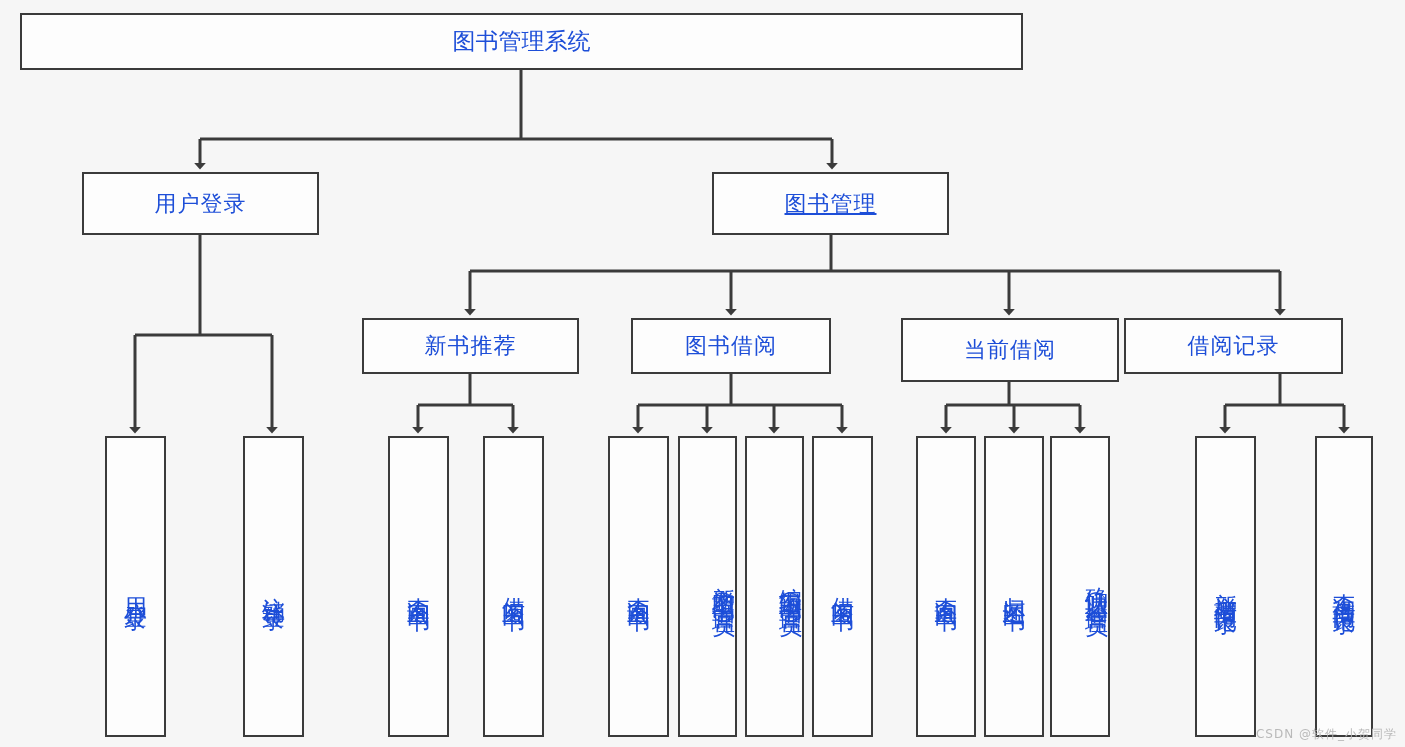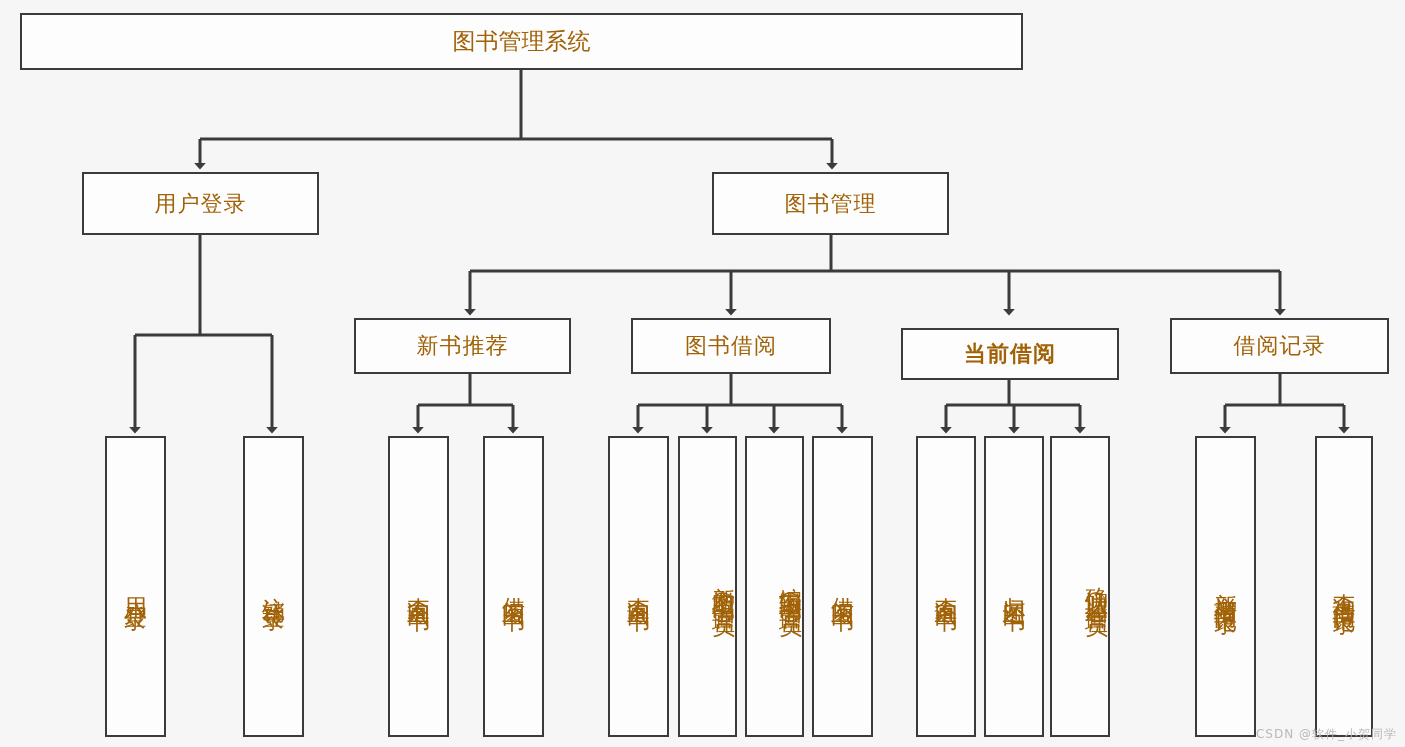--- a/index.html
+++ b/index.html
@@ -12,21 +12,21 @@
   #stage{position:relative;width:1405px;height:747px;}
   #wires{position:absolute;left:0;top:0;width:1405px;height:747px;}
   .node{
     position:absolute;
     background:#fdfdfd;
     border:2.5px solid #3b3b3b;
     box-sizing:border-box;
     display:flex;
     align-items:center;
     justify-content:center;
-    color:#a16207;
+    color:#1d4ed8;
   }
   .node.h{font-size:22px;letter-spacing:1px;}
   .node.root{font-size:23px;}
   .node.v{
     writing-mode:vertical-rl;
     text-orientation:upright;
     font-size:23px;
     letter-spacing:4px;
     line-height:1;
     padding:6px 0;
@@ -95,26 +95,26 @@
       <path d="M1280,374 L1280,405"></path>
       <path d="M1225,405 L1344,405"></path>
       <path d="M1225,405 L1225,430" marker-end="url(#arw)"></path>
       <path d="M1344,405 L1344,430" marker-end="url(#arw)"></path>
     </g>
   </svg>
 
   <div class="node root" style="left:20px;top:13px;width:1003px;height:57px;">图书管理系统</div>
 
   <div class="node h" style="left:82px;top:172px;width:237px;height:63px;">用户登录</div>
-  <div class="node h" style="left:712px;top:172px;width:237px;height:63px;">图书管理</div>
+  <div class="node h" style="left:712px;top:172px;width:237px;height:63px;text-decoration:underline;">图书管理</div>
 
-  <div class="node h" style="left:354px;top:318px;width:217px;height:56px;">新书推荐</div>
+  <div class="node h" style="left:362px;top:318px;width:217px;height:56px;">新书推荐</div>
   <div class="node h" style="left:631px;top:318px;width:200px;height:56px;text-align:center;">图书借阅</div>
-  <div class="node h" style="left:901px;top:328px;width:218px;height:52px;font-weight:bold;">当前借阅</div>
-  <div class="node h" style="left:1170px;top:318px;width:219px;height:56px;">借阅记录</div>
+  <div class="node h" style="left:901px;top:318px;width:218px;height:64px;">当前借阅</div>
+  <div class="node h" style="left:1124px;top:318px;width:219px;height:56px;">借阅记录</div>
 
   <div class="node v mid" style="left:105px;top:436px;width:61px;height:301px;">用户登录</div>
   <div class="node v mid" style="left:243px;top:436px;width:61px;height:301px;">注销登录</div>
 
   <div class="node v mid" style="left:388px;top:436px;width:61px;height:301px;">查询图书</div>
   <div class="node v mid" style="left:483px;top:436px;width:61px;height:301px;">借阅图书</div>
 
   <div class="node v mid" style="left:608px;top:436px;width:61px;height:301px;">查询图书</div>
   <div class="node v" style="left:678px;top:436px;width:59px;height:301px;">新增图书（管理员）</div>
   <div class="node v" style="left:745px;top:436px;width:59px;height:301px;">编辑图书（管理员）</div>

